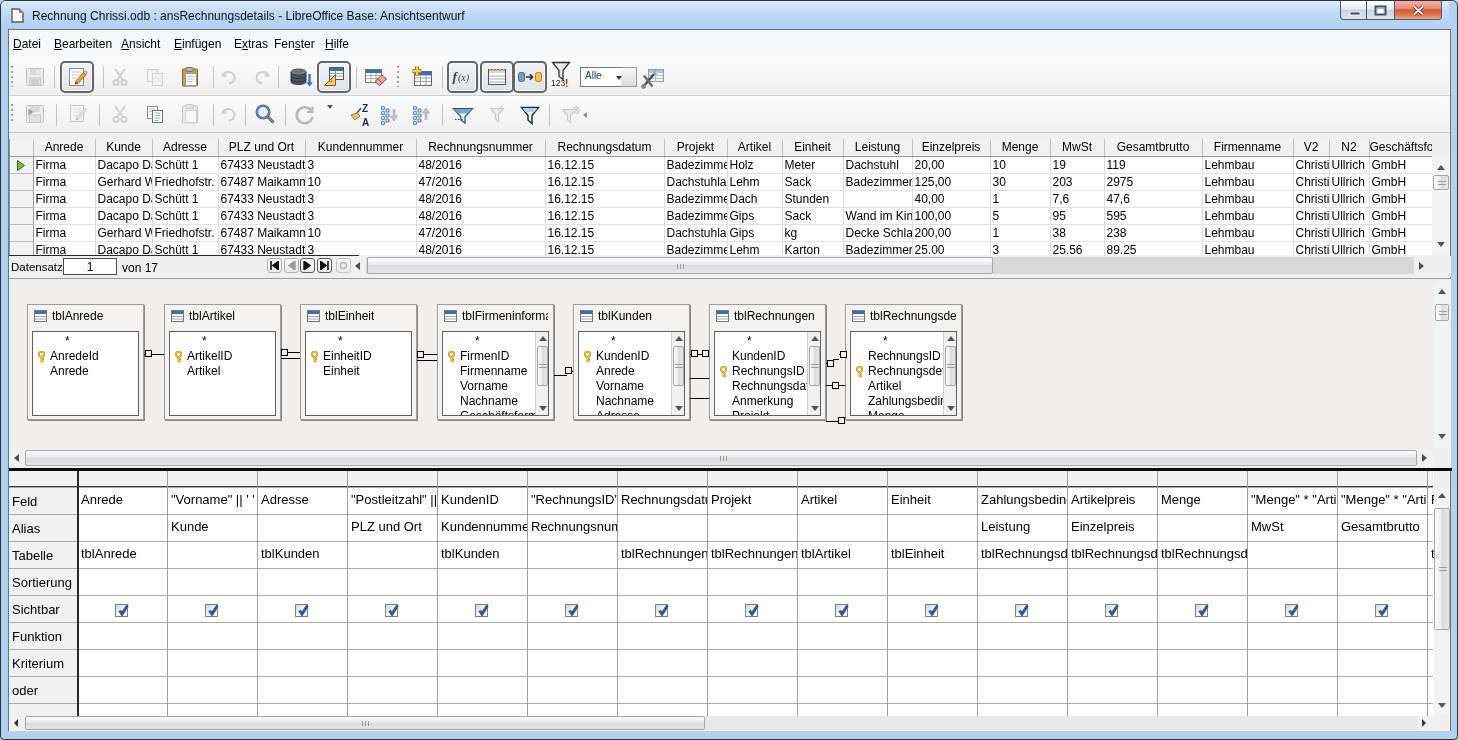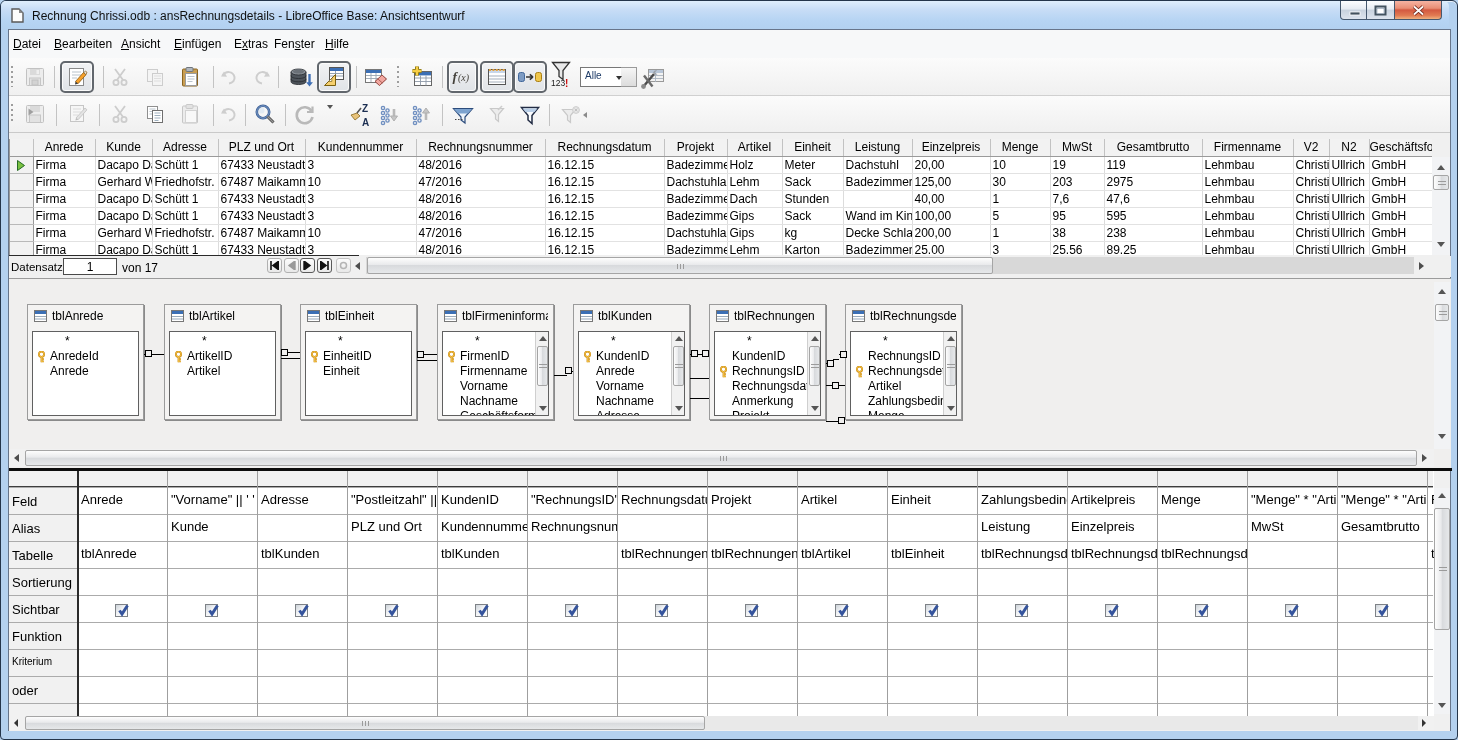--- a/index.html
+++ b/index.html
@@ -871,21 +871,21 @@
         <div class="abs" style="left:1148px;top:0;width:1px;height:246px;background:#9f9f9f"></div>
         <div class="abs" style="left:1238px;top:0;width:1px;height:246px;background:#9f9f9f"></div>
         <div class="abs" style="left:1328px;top:0;width:1px;height:246px;background:#9f9f9f"></div>
         <div class="abs" style="left:1418px;top:0;width:1px;height:246px;background:#9f9f9f"></div>
         <div class="abs" style="left:3px;top:23px;font-size:13px">Feld</div>
         <div class="abs" style="left:3px;top:50px;font-size:13px">Alias</div>
         <div class="abs" style="left:3px;top:77px;font-size:13px">Tabelle</div>
         <div class="abs" style="left:3px;top:104px;font-size:13px">Sortierung</div>
         <div class="abs" style="left:3px;top:131px;font-size:13px">Sichtbar</div>
         <div class="abs" style="left:3px;top:158px;font-size:13px">Funktion</div>
-        <div class="abs" style="left:3px;top:185px;font-size:10px">Kriterium</div>
+        <div class="abs" style="left:3px;top:185px;font-size:13px">Kriterium</div>
         <div class="abs" style="left:3px;top:212px;font-size:13px">oder</div>
         <div class="dg-cell" style="left:69px;top:16px;width:89px">Anrede</div>
         <div class="dg-cell" style="left:69px;top:70px;width:89px">tblAnrede</div>
         <div class="dg-cell" style="left:159px;top:16px;width:89px">"Vorname" || ' ' || "Nachname"</div>
         <div class="dg-cell" style="left:159px;top:43px;width:89px">Kunde</div>
         <div class="dg-cell" style="left:249px;top:16px;width:89px">Adresse</div>
         <div class="dg-cell" style="left:249px;top:70px;width:89px">tblKunden</div>
         <div class="dg-cell" style="left:339px;top:16px;width:89px">"Postleitzahl" || ' ' || "Ort"</div>
         <div class="dg-cell" style="left:339px;top:43px;width:89px">PLZ und Ort</div>
         <div class="dg-cell" style="left:429px;top:16px;width:89px">KundenID</div>

